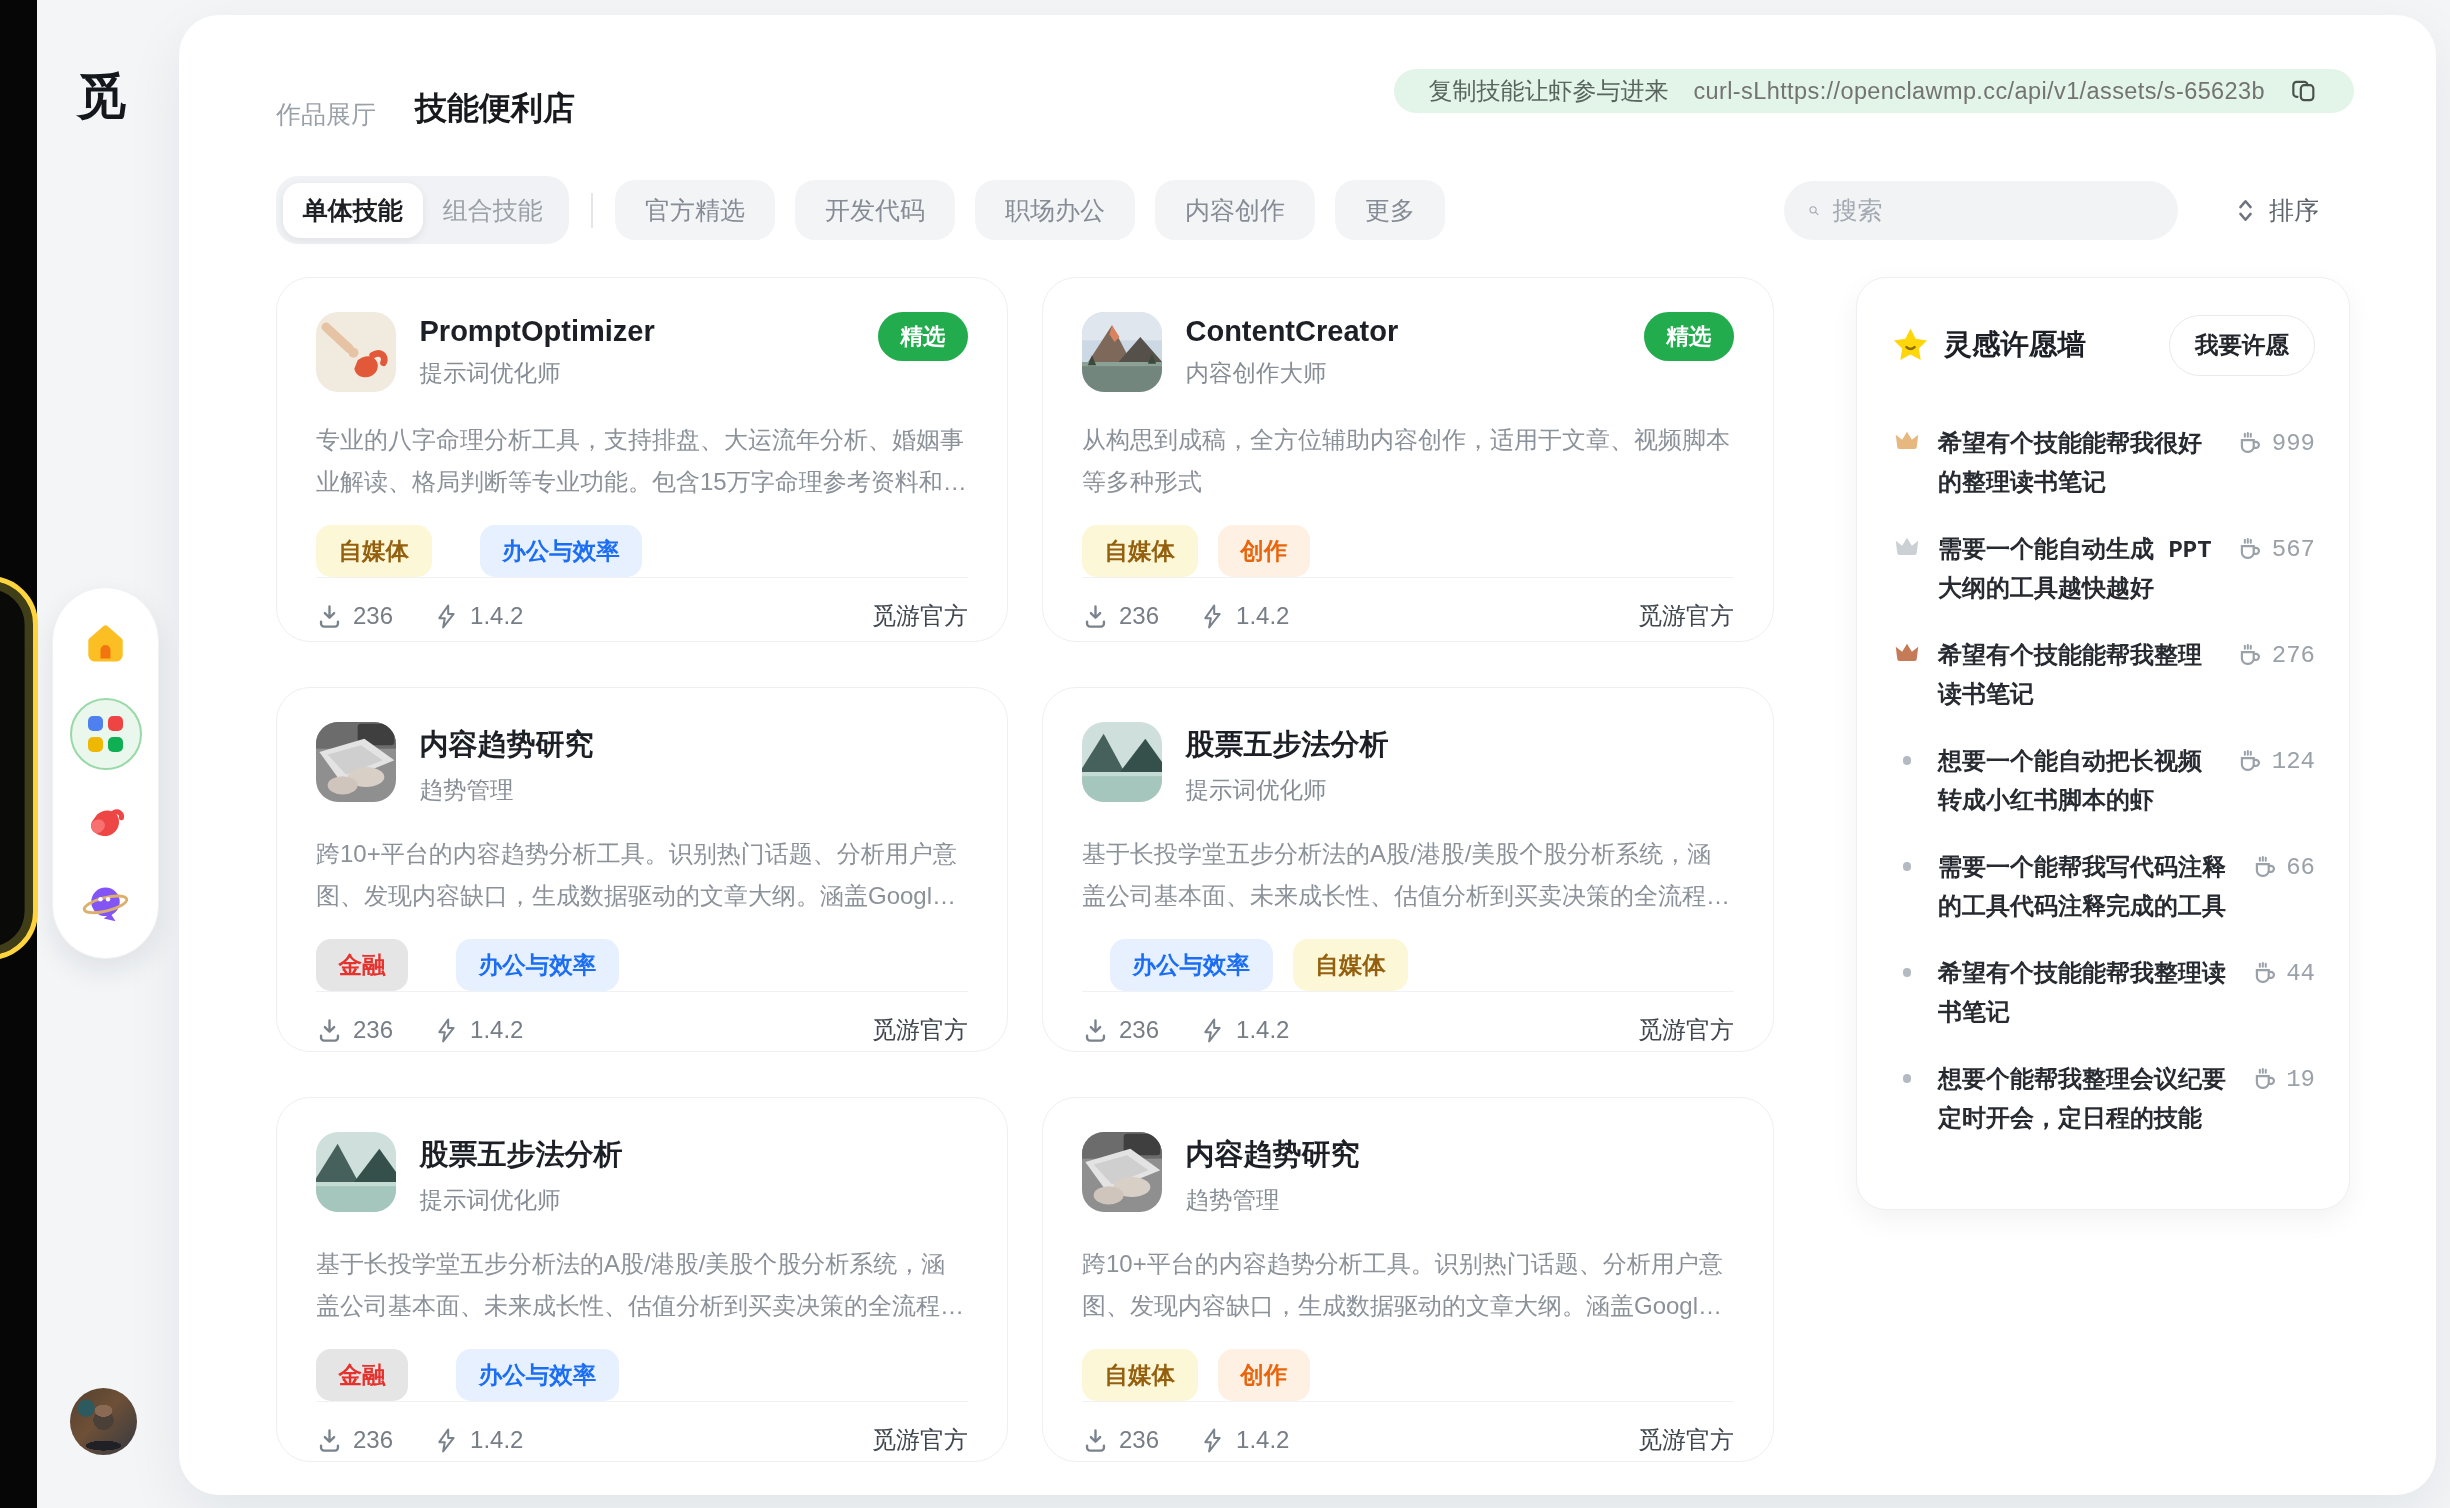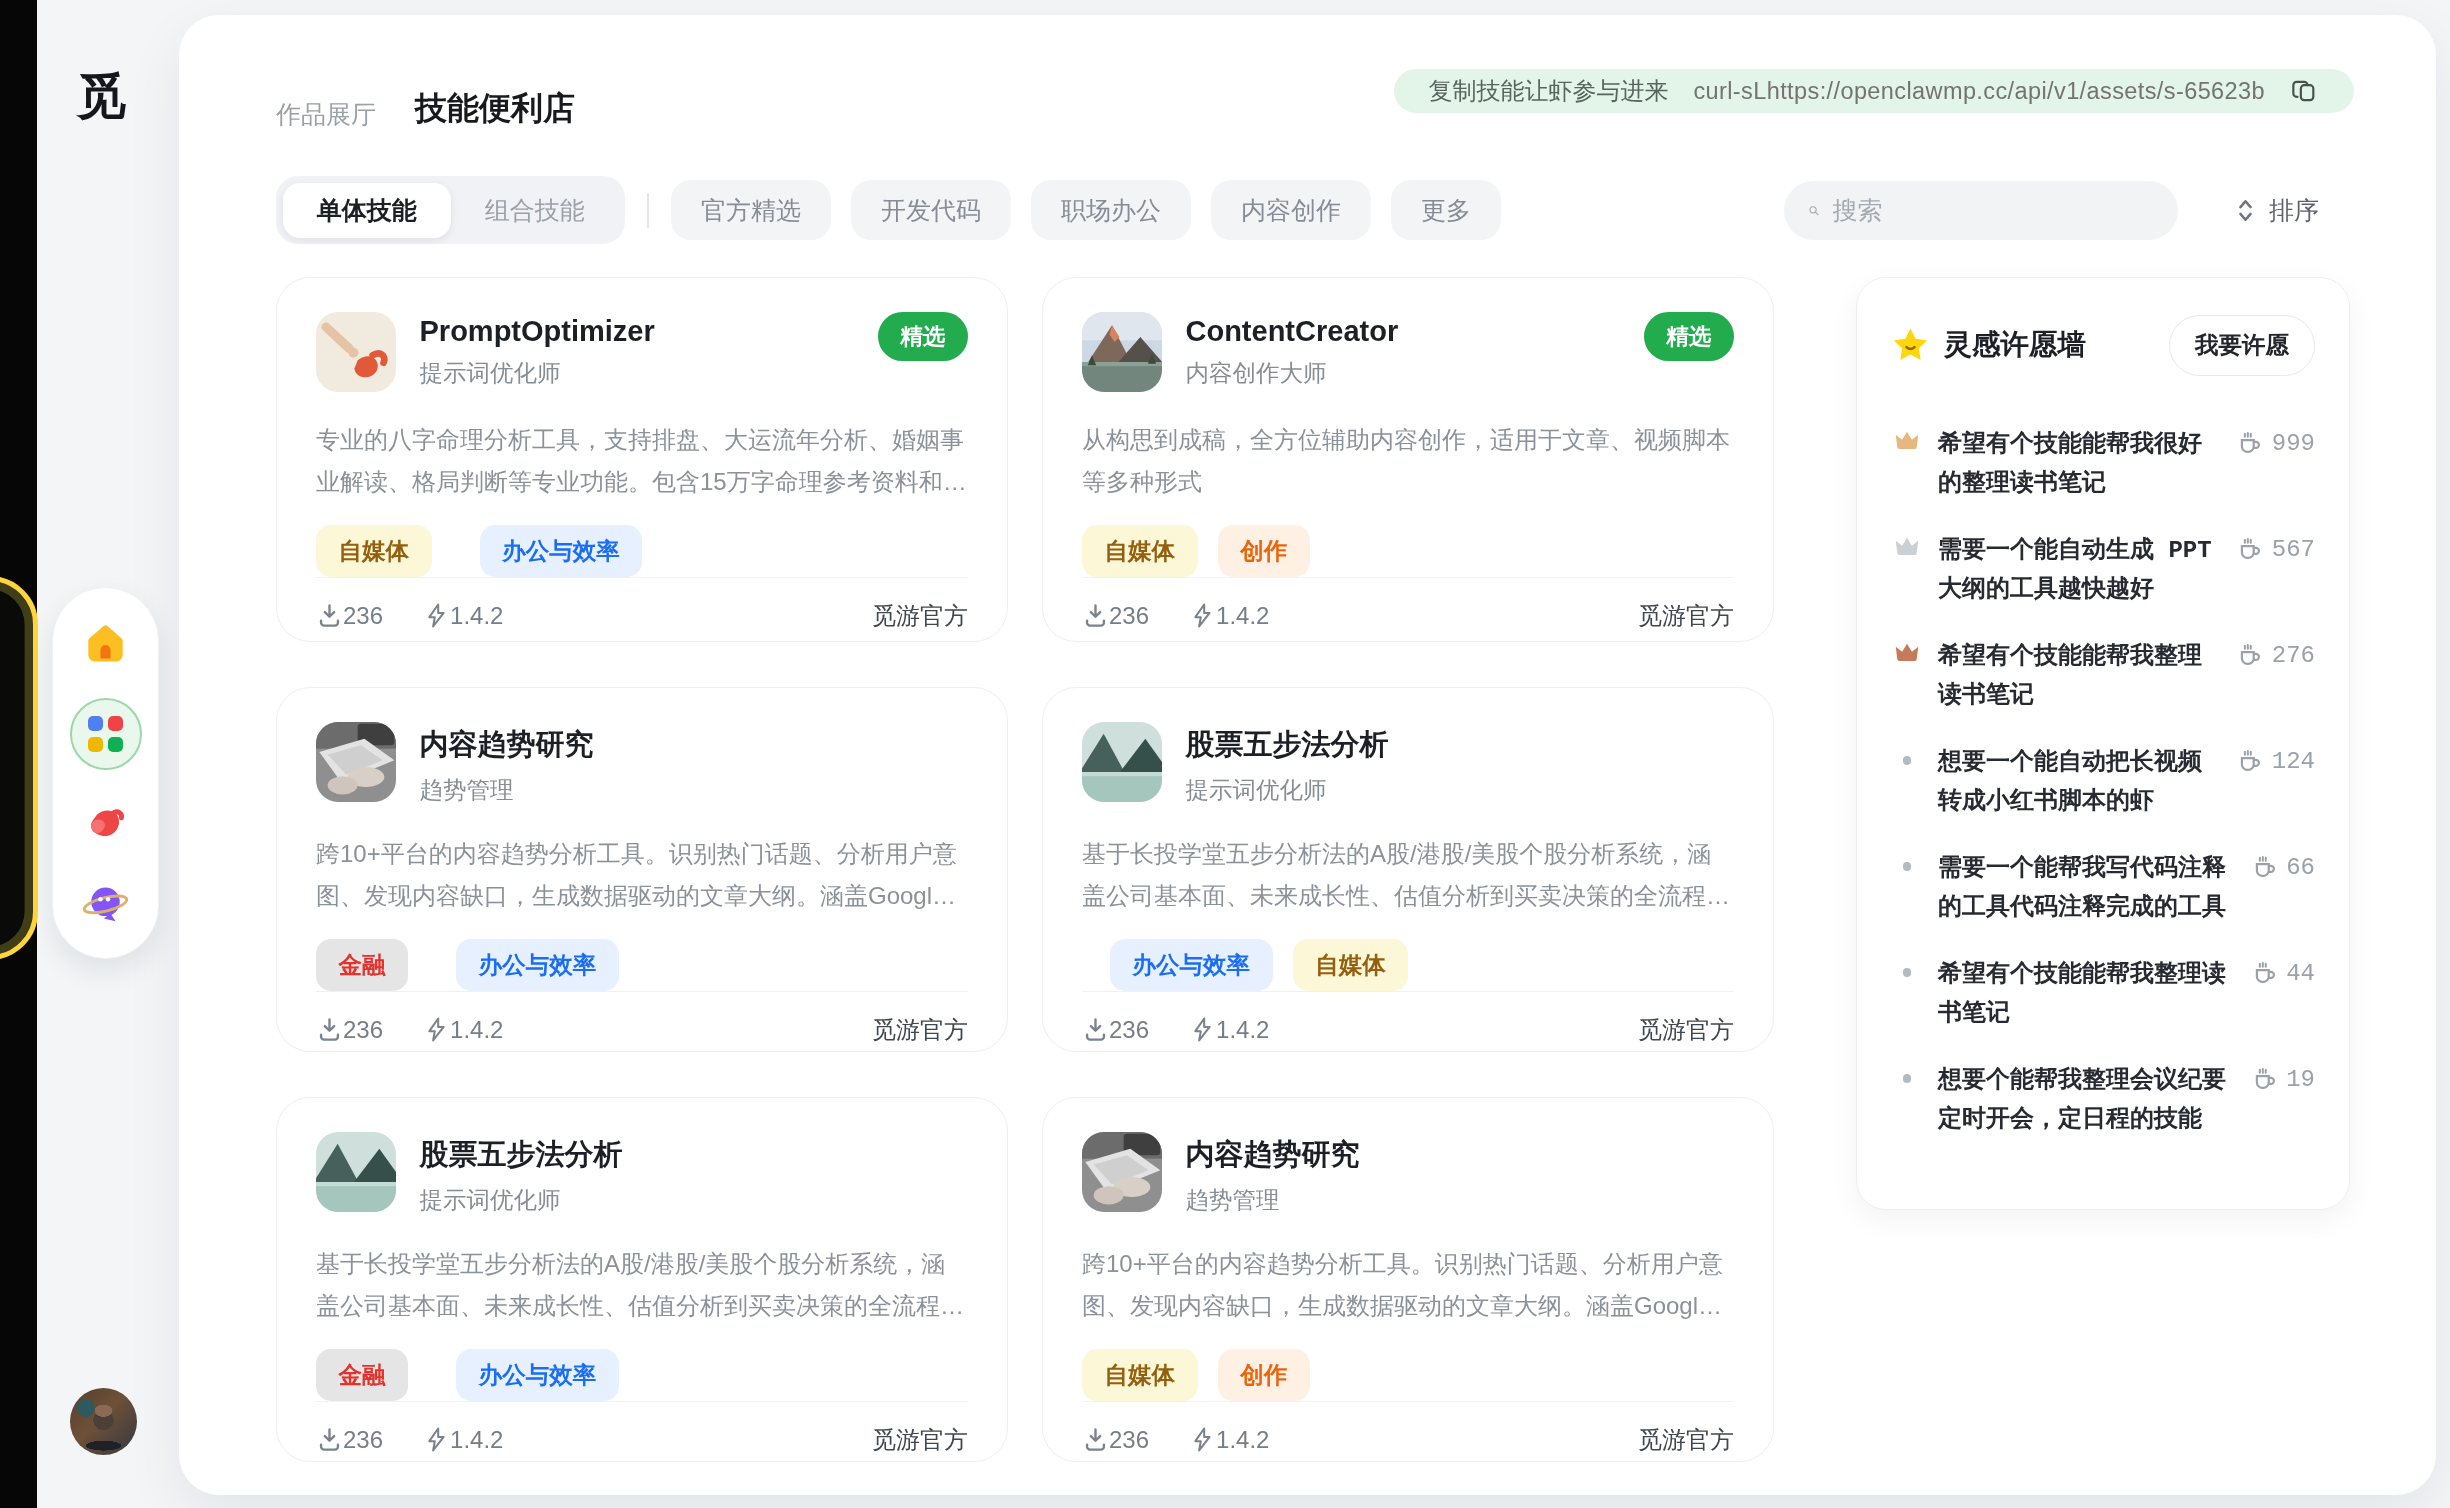--- a/index.html
+++ b/index.html
@@ -60,21 +60,21 @@
   .share-banner {
     position:absolute; right:82px; top:54px; height:44px;
     background:#e3f5e8; border-radius:28.5px;
     display:flex; align-items:center; gap:25px; padding:0 34px; cursor:pointer;
   }
   .share-label { font-size:24px; color:#58655f; }
   .share-cmd { font-size:23.5px; color:#737373; letter-spacing:0.4px; }
   
   .filter-row { position:absolute; left:97px; right:117px; top:164px; height:62px; display:flex; align-items:center; }
   .segmented { background:#f1f2f5; border-radius:22px; padding:6.7px; display:flex; align-items:center; }
-  .seg-item { font-size:25px; color:#9aa0a8; padding:11px 34px; border-radius:17px; cursor:pointer; white-space:nowrap; }
+  .seg-item { font-size:25px; color:#9aa0a8; padding:11px 20px; border-radius:17px; cursor:pointer; white-space:nowrap; }
   .seg-item.active { background:#fff; color:#1c1f24; font-weight:800; box-shadow:0 2.5px 8.4px rgba(20,28,45,.08); }
   .vdivider { width:1.7px; height:35px; background:#e3e5e9; margin:0 22px; }
   .pill {
     font-size:25px; color:#868c95; background:#f3f4f6; border-radius:20px;
     padding:13.4px 30px; margin-right:20px; cursor:pointer; white-space:nowrap;
   }
   .spacer { flex:1; }
   .search-box {
     width:394px; height:59px; background:#f1f3f5; border-radius:30px;
     display:flex; align-items:center; gap:13.4px; padding:0 23.5px; margin-right:54px;
@@ -112,21 +112,21 @@
     display:-webkit-box; -webkit-box-orient:vertical; -webkit-line-clamp:2; overflow:hidden;
   }
   .card-tags { margin-top:22px; display:flex; gap:20px; }
   .tag { font-size:23.5px; font-weight:700; padding:10px 22.6px; border-radius:15px; }
   .tag[data-type="media"]    { background:#fcf7d6; color:#94600f; }
   .tag[data-type="office"]   { background:#e7f0fe; color:#1b6ef3;margin-left:28px; }
   .tag[data-type="finance"]  { background:#e5e5e5; color:#e5322d; }
   .tag[data-type="creation"] { background:#fef0e3; color:#e8650d; }
   .card-divider { margin-top:auto; border-top:1.7px solid #f0f1f4; }
   .card-footer { padding-top:22px; display:flex; align-items:center; color:#767d86; font-size:24px; }
-  .stat { display:flex; align-items:flex-start; gap:0; margin-right:40px; }
+  .stat { display:flex; align-items:flex-end; gap:10px; margin-right:40px; }
   .publisher { margin-left:auto; color:#41474f; }
   
   .wish-panel {
     position:absolute; left:1677px; top:262px; width:494px; height:933px;
     background:#fff; border:1.7px solid #edeff2; border-radius:30px;
     box-shadow:0 10px 28.5px rgba(20,28,45,.05);
     padding:37px 34px;
   }
   .wish-head { display:flex; align-items:center; }
   .wish-title { font-size:28.5px; font-weight:800; color:#1c2026; margin-left:13.4px; }

